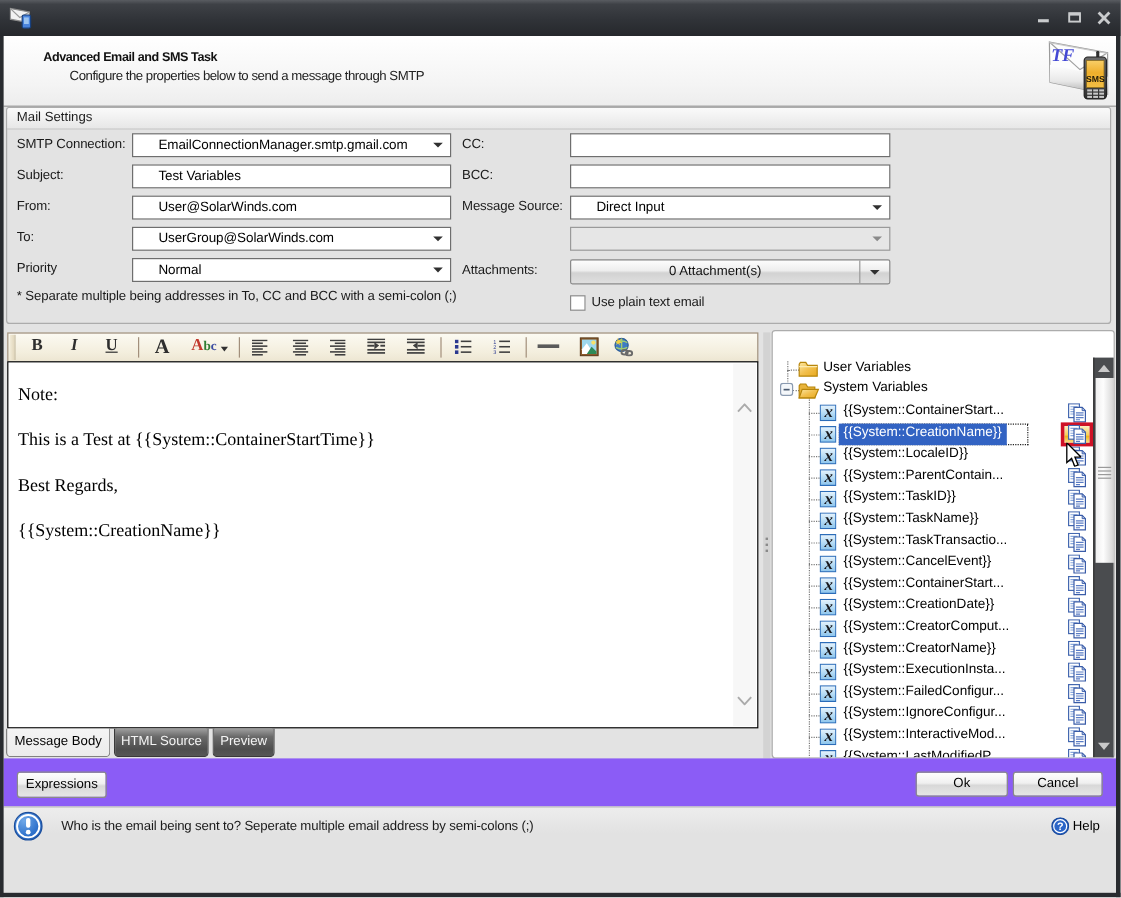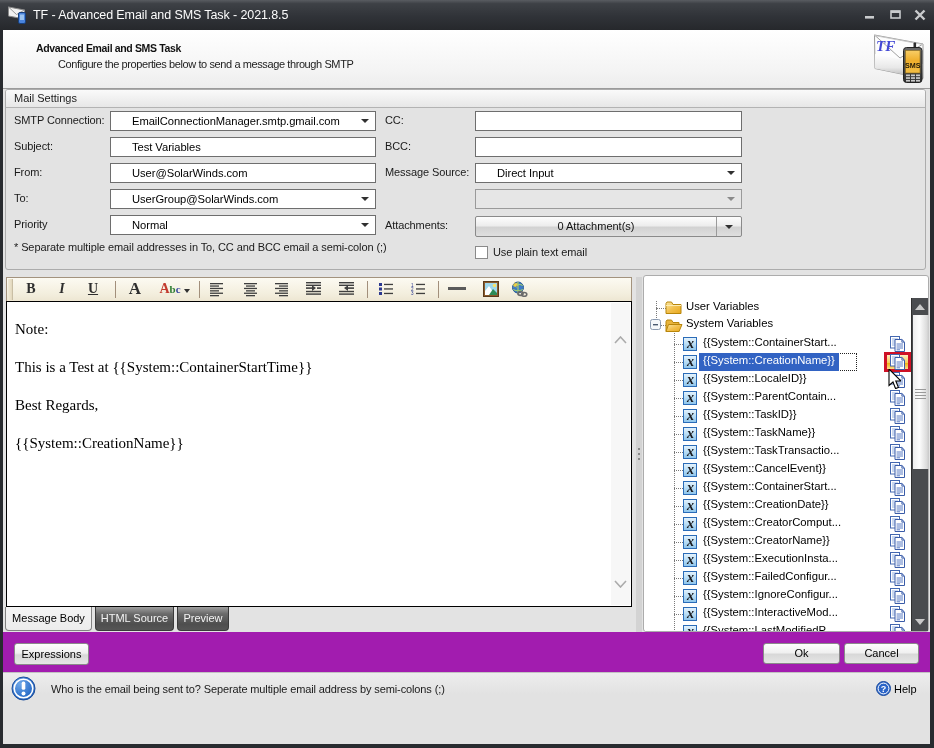--- a/index.html
+++ b/index.html
@@ -54,21 +54,21 @@
 #gbvars { left:643px; top:275px; width:286px; height:357px; background:#fff; }
 #tree { position:absolute; left:1px; top:19px; width:267px; height:336px; background:#fff; overflow:hidden; }
 .trow { position:absolute; font-size:11.3px; line-height:13px; color:#000; white-space:pre; }
 .dotv { position:absolute; width:1px; border-left:1px dotted #7a7a7a; }
 .doth { position:absolute; height:1px; border-top:1px dotted #7a7a7a; }
 
 #vsb { position:absolute; right:0px; top:22px; width:17px; height:333px; background:#4A4C4F; border-left:1px solid #303030;}
 #vsb .thumb { position:absolute; left:1px; top:17px; width:16px; height:154px;
   background:linear-gradient(90deg,#EFEFEF,#FDFDFD 40%,#DCDCDC 85%,#C8C8C8); }
 
-#bstrip { position:absolute; left:3px; top:632px; width:927px; height:40px; background:#a21caf; }
+#bstrip { position:absolute; left:3px; top:632px; width:927px; height:40px; background:#8b5cf6; }
 .btn { position:absolute; height:21px; border:1px solid #8A8A8A; border-radius:3px;
   background:linear-gradient(#FEFEFE, #F0F0F0 45%, #D8D8D8 55%, #E6E6E6);
   font-size:11px; color:#000; text-align:center; line-height:19px; }
 #statusbar { position:absolute; left:3px; top:672px; width:927px; height:72px;
   background:linear-gradient(#EDEDED,#E2E2E2 30%,#E2E2E2); border-top:1px solid #C2C2C2; }
 #sbtext { position:absolute; left:48px; top:10px; font-size:11px; letter-spacing:-0.12px; color:#1a1a1a; }
 #bbar { position:absolute; left:0px; top:744px; width:934px; height:4px; background:#282B2F; z-index:60;}
 </style>
 </head>
 <body>
@@ -118,21 +118,20 @@
   </defs>
 </svg>
 
   <div id="titlebar">
     <svg class="abs" style="left:8px;top:6px" width="20" height="18" viewBox="0 0 20 18">
       <polygon points="0.5,1 16.5,4 16.5,13 0.5,10" fill="#F2F2F2" stroke="#8a8a8a" stroke-width="1"></polygon>
       <polyline points="0.5,1 8.5,8.5 16.5,4" fill="none" stroke="#9a9a9a" stroke-width="1"></polyline>
       <rect x="10.5" y="6.5" width="7" height="11" rx="1.5" fill="#4A84DC" stroke="#17407E"></rect>
       <rect x="12" y="8.5" width="4" height="5.5" fill="#9CC4F0"></rect>
     </svg>
-    <span id="ttext">TF - Advanced Email and SMS Task - 2021.8.5</span>
     <svg class="abs" style="left:862px;top:8px" width="66" height="14" viewBox="0 0 66 14">
       <rect x="3" y="8" width="9" height="2.6" fill="#C9CBCD"></rect>
       <rect x="29" y="3" width="9" height="7" fill="none" stroke="#C9CBCD" stroke-width="1.6"></rect>
       <rect x="29" y="2.6" width="9" height="2.4" fill="#C9CBCD"></rect>
       <path d="M53.5 2.5 L62.5 11.5 M62.5 2.5 L53.5 11.5" stroke="#C9CBCD" stroke-width="2.4" fill="none"></path>
     </svg>
   </div>
 
   <div id="header">
     <div id="h1">Advanced Email and SMS Task</div>
@@ -179,21 +178,21 @@
 
   <div class="gb" style="left:5px;top:89px;width:921px;height:181px;">
     <div class="gbh" style="height:18px;line-height:17px"><span style="margin-left:8px">Mail Settings</span></div>
   </div>
 
   <div class="lbl" style="left:14px;top:114px">SMTP Connection:</div>
   <div class="lbl" style="left:14px;top:140px">Subject:</div>
   <div class="lbl" style="left:14px;top:166px">From:</div>
   <div class="lbl" style="left:14px;top:192px">To:</div>
   <div class="lbl" style="left:14px;top:218px">Priority</div>
-  <div class="lbl" style="left:14px;top:241px">* Separate multiple email addresses in To, CC and BCC email a semi-colon (;)</div>
+  <div class="lbl" style="left:14px;top:241px">* Separate multiple being addresses in To, CC and BCC with a semi-colon (;)</div>
 
   <div class="inp" style="left:110px;top:111px;width:266px">EmailConnectionManager.smtp.gmail.com<div class="arr" style="right:6px;top:7px"></div></div>
   <div class="inp" style="left:110px;top:137px;width:266px">Test Variables</div>
   <div class="inp" style="left:110px;top:163px;width:266px">User@SolarWinds.com</div>
   <div class="inp" style="left:110px;top:189px;width:266px">UserGroup@SolarWinds.com<div class="arr" style="right:6px;top:7px"></div></div>
   <div class="inp" style="left:110px;top:215px;width:266px">Normal<div class="arr" style="right:6px;top:7px"></div></div>
 
   <div class="lbl" style="left:385px;top:114px">CC:</div>
   <div class="lbl" style="left:385px;top:140px">BCC:</div>
   <div class="lbl" style="left:385px;top:166px">Message Source:</div>

